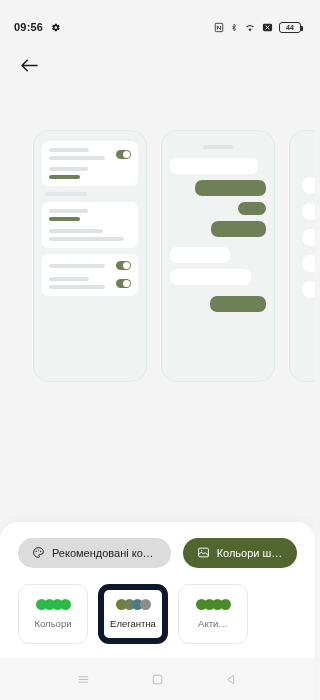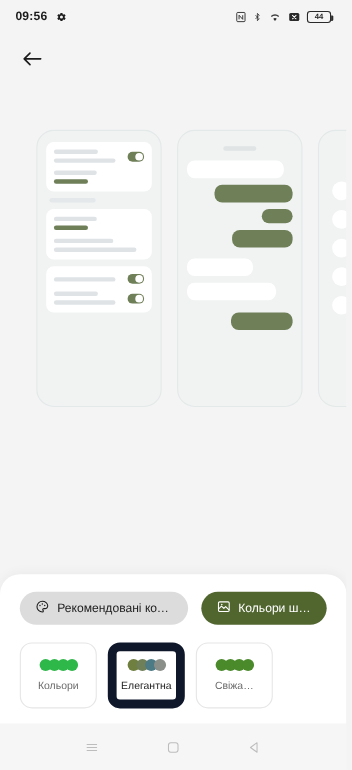--- a/index.html
+++ b/index.html
@@ -14,20 +14,21 @@
     width: 315px; height: 700px;
     background: #f4f4f4;
     display: flex; flex-direction: column;
   }
 
   
   .statusbar {
     height: 30px; flex: 0 0 30px;
     display: flex; align-items: center;
     padding: 0 14px;
+    margin-top: 12px;
   }
   .sb-left { display: flex; align-items: center; gap: 7px; }
   .sb-time { font-size: 11px; font-weight: 700; color: #1b1b1b; letter-spacing: .2px; }
   .sb-right { margin-left: auto; display: flex; align-items: center; gap: 6px; }
   .ico { display: block; }
   .batt {
     display: flex; align-items: center; justify-content: center;
     width: 22px; height: 11px;
     border: 1.2px solid #2a2a2a; border-radius: 3px;
     position: relative;
@@ -135,21 +136,21 @@
   .pal {
     flex: 0 0 70px;
     height: 60px;
     border: 1px solid #e6e6e6;
     border-radius: 11px;
     background: #fff;
     display: flex; flex-direction: column;
     align-items: center; justify-content: center; gap: 8px;
     cursor: pointer;
   }
-  .pal.selected { border: 8px solid #0f172a; }
+  .pal.selected { border: 6px solid #0f172a; }
   .dots { display: flex; align-items: center; }
   .dot { width: 11px; height: 11px; border-radius: 50%; margin-left: -3px; }
   .dot:first-child { margin-left: 0; }
   .pal-name { font-size: 9.5px; color: #6a6a6a; }
   .pal.selected .pal-name { color: #1c1c1c; }
 
   
   .navbar {
     position: absolute; left: 0; right: 0; bottom: 0;
     height: 42px;
@@ -329,21 +330,21 @@
       </div>
 
 
       <div class="pal">
         <div class="dots">
           <span class="dot" style="background:#4a8a2a"></span>
           <span class="dot" style="background:#4a8a2a"></span>
           <span class="dot" style="background:#4a8a2a"></span>
           <span class="dot" style="background:#4a8a2a"></span>
         </div>
-        <div class="pal-name">Свіжа…</div>
+        <div class="pal-name">Акти…</div>
       </div>
 
     </div>
   </div>
 
   <div class="navbar">
     <div class="nav-btn">
       <svg width="15" height="13" viewBox="0 0 24 24" stroke="#bdbdbd" stroke-width="1.8" stroke-linecap="round">
         <path d="M4 7h16M4 12h16M4 17h16"></path>
       </svg>

